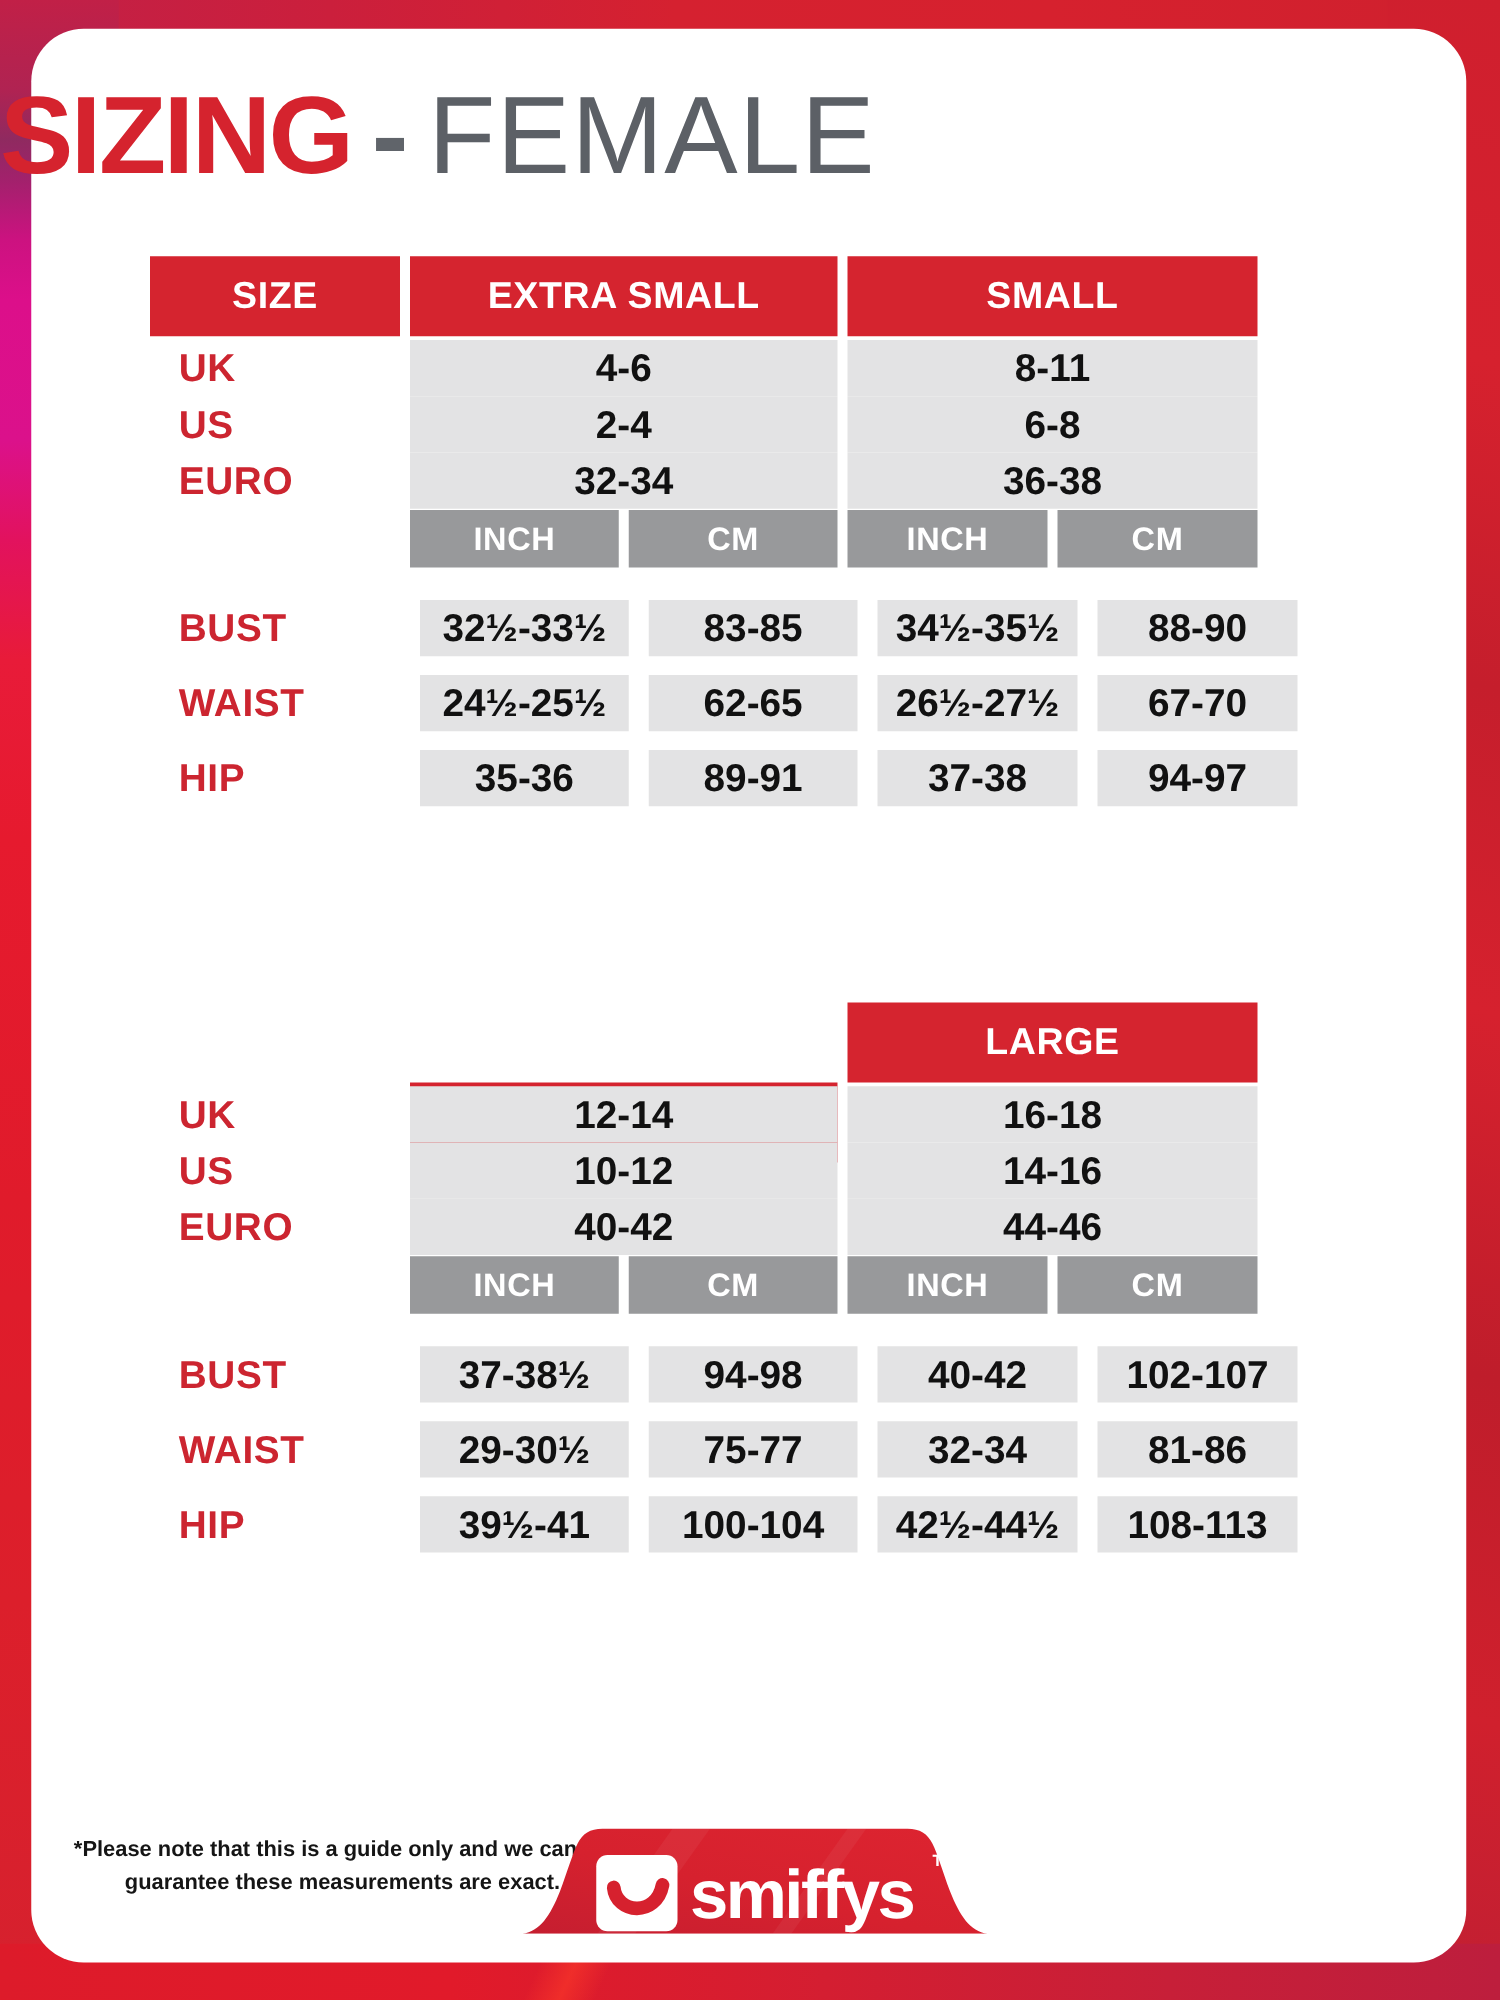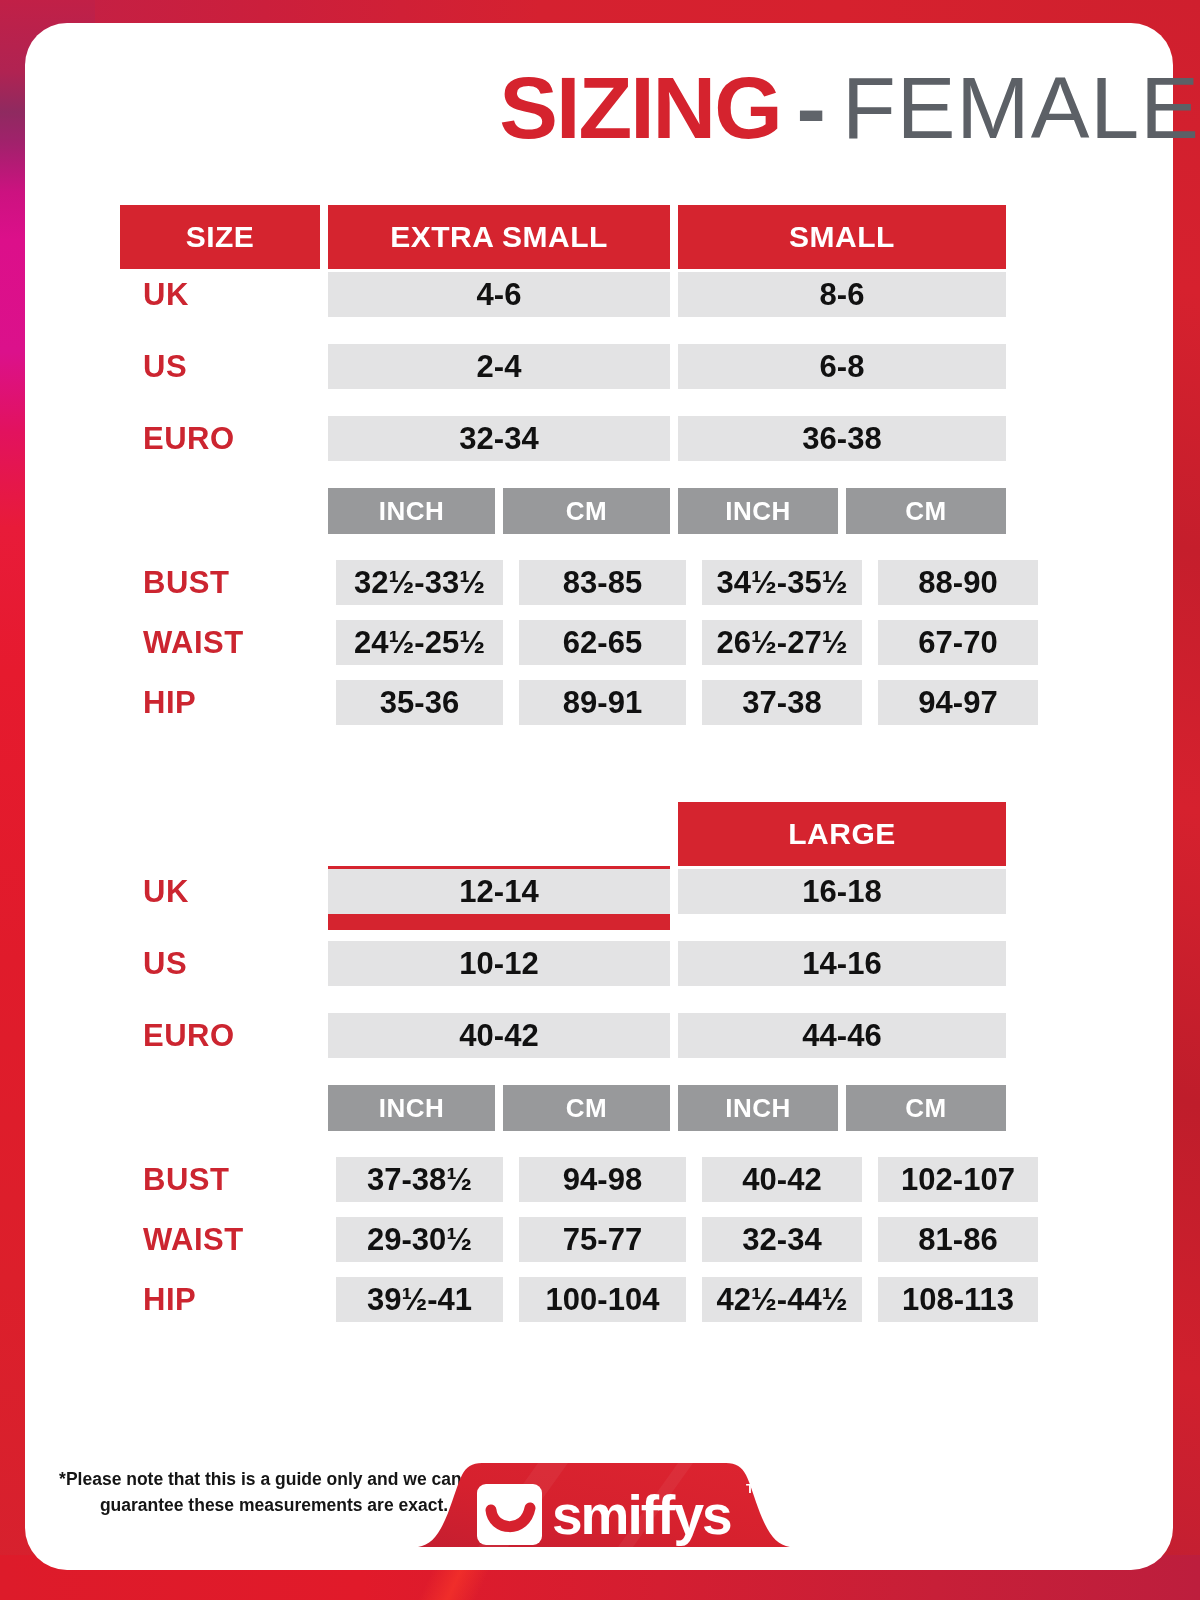--- a/index.html
+++ b/index.html
@@ -23,37 +23,37 @@
   .bg-bottom{position:absolute;left:0;right:0;bottom:0;height:45px;
     background:linear-gradient(90deg,#dd1b2a 0%,#e11a2a 30%,#d41e31 55%,#c71f38 78%,#bd1e3d 100%);}
   .bg-streak{position:absolute;left:390px;bottom:0;width:140px;height:42px;
     background:linear-gradient(115deg,transparent 30%,rgba(255,60,40,.55) 48%,transparent 66%);}
 
   
   .card{position:absolute;left:25px;top:23px;width:1148px;height:1547px;
     background:#ffffff;border-radius:42px;}
 
   
-  .title{position:absolute;left:0;top:62px;width:100%;text-align:right;
+  .title{position:absolute;left:0;top:62px;width:100%;text-align:left;
     font-size:88px;line-height:92px;white-space:nowrap;}
   .title .primary{color:#d5232e;font-weight:bold;letter-spacing:-2px;}
   .title .sep{color:#60646a;font-weight:bold;margin:0 16px;}
   .title .secondary{color:#5c6066;font-weight:300;letter-spacing:1px;}
 
   
   .sizing-table{position:absolute;left:120px;width:886px;}
   .t1{top:205px;}
   .t2{top:802px;}
   .trow{display:grid;grid-template-columns:200px 167px 167px 160px 160px;column-gap:8px;}
   .cell{display:flex;align-items:center;justify-content:center;}
   .hdr-row{height:52px;margin-bottom:15px;}
   .hdr-cell{background:#d5242f;color:#ffffff;font-weight:bold;font-size:30px;letter-spacing:.5px;height:64px;}
   .span-a{grid-column:2 / span 2;}
   .span-b{grid-column:4 / span 2;}
-  .size-row{height:45px;margin-bottom:27px;}
+  .size-row{height:45px;}
   .val-cell{background:#e3e3e4;color:#111111;font-weight:bold;font-size:31px;height:45px;}
   .label-cell{justify-content:flex-start;padding-left:23px;color:#cc2530;font-weight:bold;font-size:31px;letter-spacing:.5px;}
   .unit-row{height:46px;margin-top:1px;margin-bottom:26px;text-align:center;}
   .unit-cell{background:#98999b;color:#ffffff;font-weight:bold;font-size:26px;letter-spacing:.5px;height:46px;}
   .meas-row{height:34px;margin-bottom:26px;gap:16px;}
   .meas-row:last-child{margin-bottom:0;}
 
   
   .disclaimer{position:absolute;left:43px;top:1466px;width:462px;text-align:center;
     color:#151515;font-weight:bold;font-size:17.5px;line-height:1.5;}
@@ -80,21 +80,21 @@
 
   <div class="trow hdr-row">
     <div class="cell hdr-cell">SIZE</div>
     <div class="cell hdr-cell span-a">EXTRA SMALL</div>
     <div class="cell hdr-cell span-b">SMALL</div>
   </div>
 
   <div class="trow size-row">
     <div class="cell label-cell">UK</div>
     <div class="cell val-cell span-a">4-6</div>
-    <div class="cell val-cell span-b">8-6</div>
+    <div class="cell val-cell span-b">8-11</div>
   </div>
 
   <div class="trow size-row">
     <div class="cell label-cell">US</div>
     <div class="cell val-cell span-a">2-4</div>
     <div class="cell val-cell span-b">6-8</div>
   </div>
 
   <div class="trow size-row">
     <div class="cell label-cell">EURO</div>

